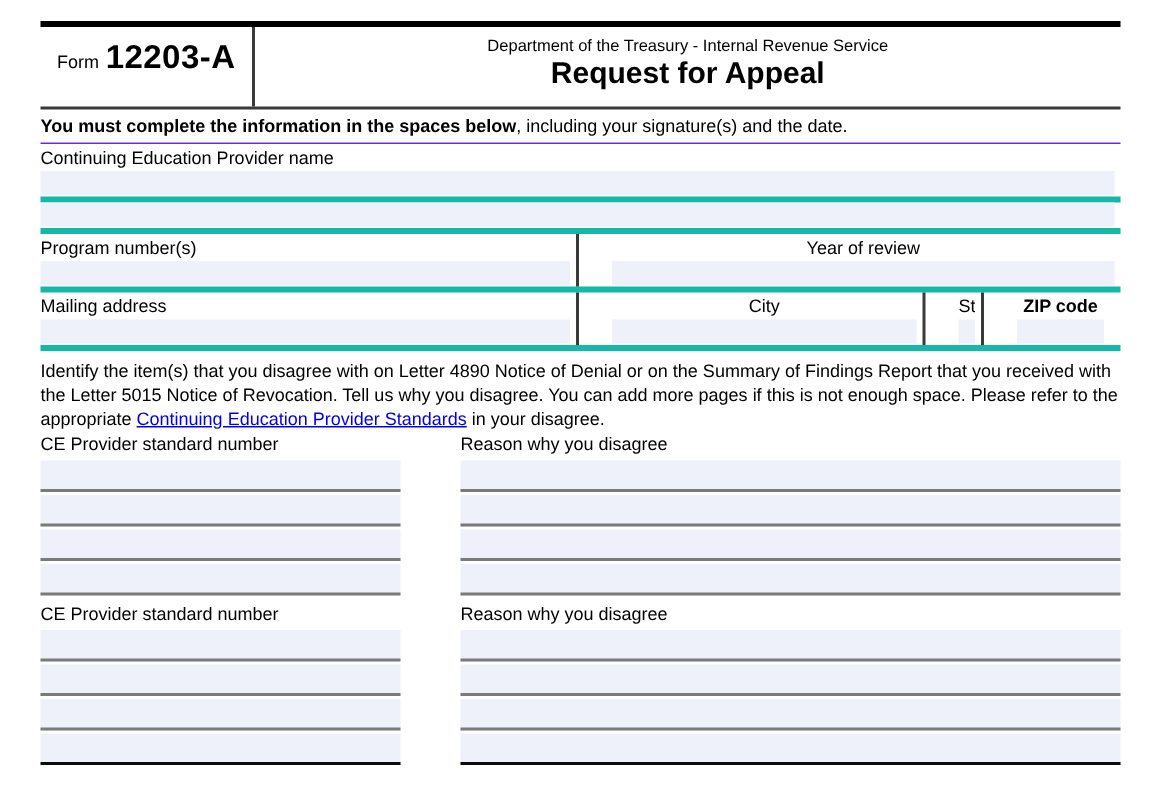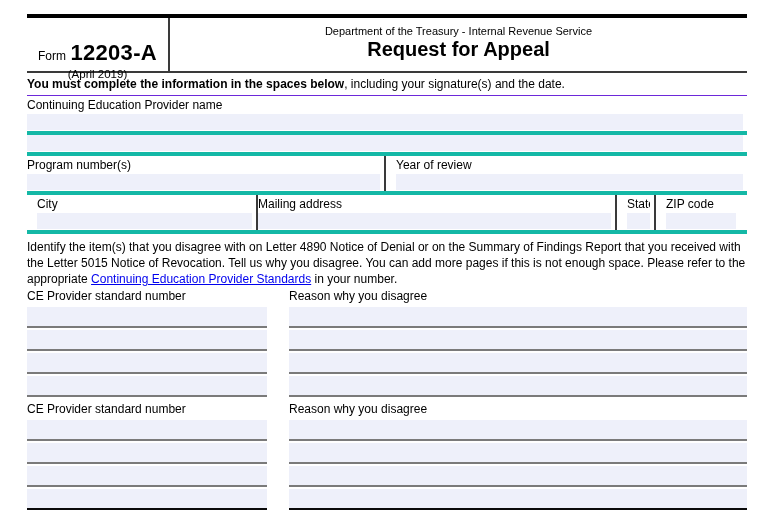--- a/index.html
+++ b/index.html
@@ -6,48 +6,48 @@
   .page{
     position:relative;width:781px;height:524px;background:#ffffff;
     overflow:hidden;color:#000;
     font-family:"Liberation Sans","DejaVu Sans",sans-serif;
   }
   .content{margin-left:27px;width:720px;}
   .topbar{margin-top:14px;height:4px;background:#000;}
   
   .hdr{display:flex;height:53px;border-bottom:2px solid #3a3a3a;}
   .hdr-left{width:143px;box-sizing:border-box;border-right:2px solid #3a3a3a;
-    text-align:center;padding-top:25px;}
+    text-align:center;padding-top:10px;}
   .formline{line-height:20px;white-space:nowrap;}
   .form-word{font-size:12px;}
   .form-number{font-size:22px;font-weight:bold;letter-spacing:.3px;}
   .revision{font-size:11.5px;margin-top:2px;}
   .hdr-right{flex:1;text-align:center;padding-top:7px;}
   .agency{font-size:11px;}
   .title{font-size:20px;font-weight:bold;margin-top:1px;}
   
   .notice{font-size:12px;line-height:15px;padding:4px 0 3px;
     border-bottom:1px solid #6d28d9;}
   .notice .b{font-weight:bold;}
   
   .frow{display:flex;border-bottom:4px solid #14b8a6;}
   .cell{box-sizing:border-box;padding-right:4px;}
   .cell.bdr{border-right:2px solid #3a3a3a;}
-  .cell.pad{padding-left:10px;}
+  .cell.pad{padding-left:22px;text-align:center;}
   .grow{flex:1;}
-  .w359{width:359px;}.w231{width:231px;}.w46{width:39px;}.w84{width:84px;}
+  .w359{width:359px;}.w231{width:231px;}.w46{width:39px;}.w84{width:84px;font-weight:bold;}
   .flabel{font-size:12px;line-height:15px;padding:2px 0 1px;white-space:nowrap;overflow:hidden;}
   .finput{height:16px;background:#eef0fa;margin-bottom:1px;}
   
   .para{font-size:12px;line-height:16px;padding-top:5px;width:720px;}
   .link{color:#0000ee;text-decoration:underline;cursor:pointer;}
   
   .dblock{margin-top:0;}
   .dblock.second{margin-top:3px;}
-  .dcols{display:flex;gap:22px;}
+  .dcols{display:flex;gap:40px;}
   .dcol-left{width:240px;}
   .dcol-right{flex:1;}
   .dlabel{font-size:12px;line-height:15px;padding:2px 0 3px;}
   .dline{height:19px;background:#eef0fa;border-bottom:2px solid #7a7a7a;margin-bottom:2px;}
   .dline.last{margin-bottom:0;}
   .dline.black{border-bottom-color:#0a0a0a;}
 </style>
 </head>
 <body>
 
@@ -55,21 +55,20 @@
   <div class="content">
 
     <div class="topbar"></div>
 
     <div class="hdr">
       <div class="hdr-left">
         <div class="formline">
           <span class="form-word">Form</span>
           <span class="form-number">12203-A</span>
         </div>
-        <div class="revision">(April 2019)</div>
       </div>
       <div class="hdr-right">
         <div class="agency">Department of the Treasury - Internal Revenue Service</div>
         <div class="title">Request for Appeal</div>
       </div>
     </div>
 
     <div class="notice">
       <span class="b">You must complete the information in the spaces below</span><span>, including your signature(s) and the date.</span>
     </div>
@@ -92,40 +91,40 @@
         <div class="flabel">Program number(s)</div>
         <div class="finput"></div>
       </div>
       <div class="cell grow pad">
         <div class="flabel">Year of review</div>
         <div class="finput"></div>
       </div>
     </div>
 
     <div class="frow">
+      <div class="cell w359 bdr">
+        <div class="flabel">Mailing address</div>
+        <div class="finput"></div>
+      </div>
       <div class="cell w231 bdr pad">
         <div class="flabel">City</div>
-        <div class="finput"></div>
-      </div>
-      <div class="cell w359 bdr">
-        <div class="flabel">Mailing address</div>
         <div class="finput"></div>
       </div>
       <div class="cell w46 bdr pad">
         <div class="flabel">State</div>
         <div class="finput"></div>
       </div>
       <div class="cell w84 pad">
         <div class="flabel">ZIP code</div>
         <div class="finput"></div>
       </div>
     </div>
 
     <div class="para">
-      <span>Identify the item(s) that you disagree with on Letter 4890 Notice of Denial or on the Summary of Findings Report that you received with the Letter 5015 Notice of Revocation. Tell us why you disagree. You can add more pages if this is not enough space. Please refer to the appropriate </span><a class="link">Continuing Education Provider Standards</a><span> in your number.</span>
+      <span>Identify the item(s) that you disagree with on Letter 4890 Notice of Denial or on the Summary of Findings Report that you received with the Letter 5015 Notice of Revocation. Tell us why you disagree. You can add more pages if this is not enough space. Please refer to the appropriate </span><a class="link">Continuing Education Provider Standards</a><span> in your disagree.</span>
     </div>
 
     <div class="dblock">
       <div class="dcols">
         <div class="dcol-left">
           <div class="dlabel">CE Provider standard number</div>
           <div class="dline"></div>
           <div class="dline"></div>
           <div class="dline"></div>
           <div class="dline last"></div>

